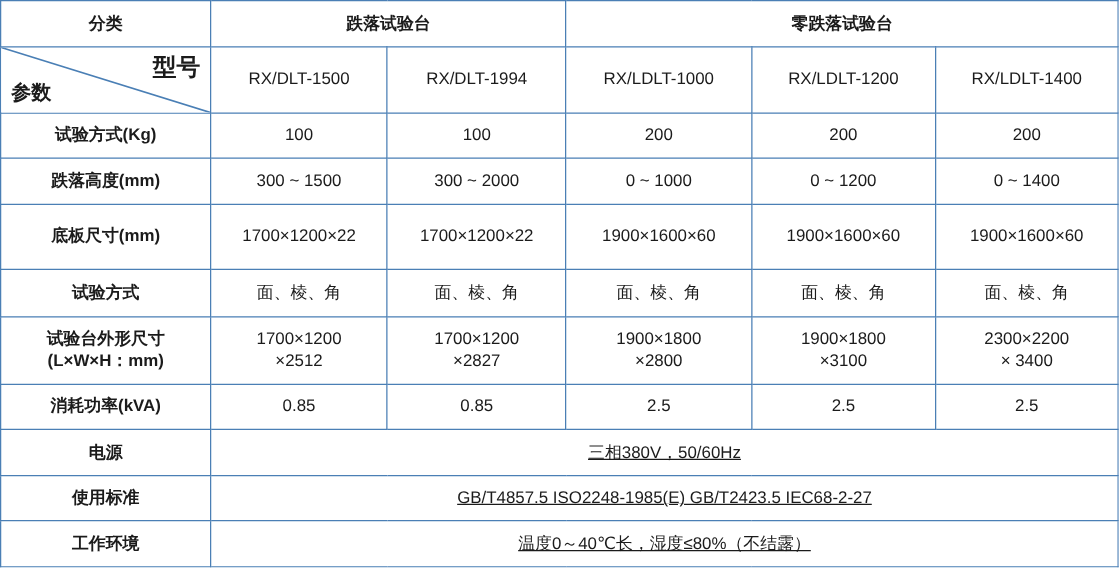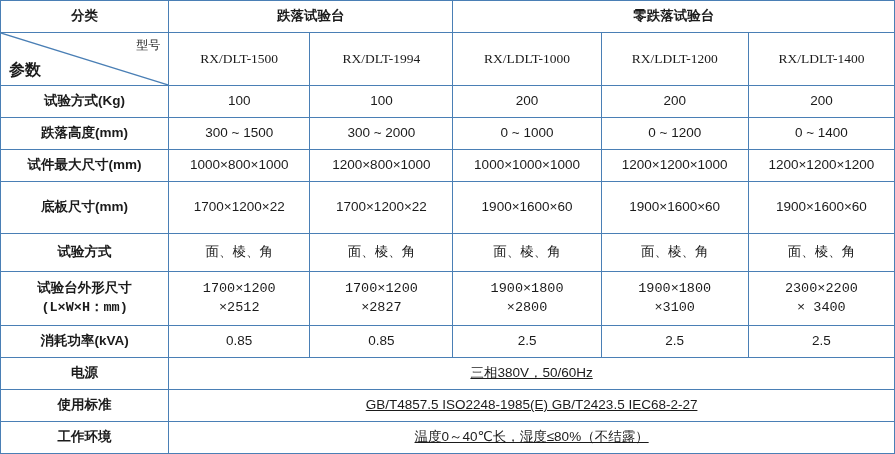--- a/index.html
+++ b/index.html
@@ -36,21 +36,20 @@
     font-size: 13.5px;
   }
   td.head-cell {
     background: #d7eaf7;
     font-weight: bold;
     font-size: 14.5px;
   }
   td.model-cell {
     font-size: 14px;
     background: #ffffff;
-    font-family: Liberation Serif, serif;
   }
   td.value-cell {
     font-size: 13.5px;
   }
   td.wide-cell {
     font-size: 13.5px;
     text-decoration: underline;
   }
   
   .diag-cell {
@@ -62,33 +61,32 @@
   .diag-cell .diag-svg {
     position: absolute;
     inset: 0;
     width: 100%;
     height: 100%;
   }
   .diag-cell .diag-top {
     position: absolute;
     top: 4px;
     right: 8px;
-    font-weight: normal;
-    font-size: 12px;
+    font-weight: bold;
+    font-size: 19px;
   }
   .diag-cell .diag-bottom {
     position: absolute;
     bottom: 4px;
     left: 8px;
     font-weight: bold;
     font-size: 16px;
   }
   .two-line {
     display: block;
-    font-family: Liberation Mono, monospace;
   }
 </style>
 </head>
 <body>
 
 <table id="spec-table">
   <colgroup>
     <col style="width:168px">
     <col style="width:141px">
     <col style="width:143px">
@@ -130,28 +128,20 @@
 
     <tr>
       <td class="label-cell">跌落高度(mm)</td>
       <td class="value-cell">300 ~ 1500</td>
       <td class="value-cell">300 ~ 2000</td>
       <td class="value-cell">0 ~ 1000</td>
       <td class="value-cell">0 ~ 1200</td>
       <td class="value-cell">0 ~ 1400</td>
     </tr>
 
-    <tr>
-      <td class="label-cell">试件最大尺寸(mm)</td>
-      <td class="value-cell">1000×800×1000</td>
-      <td class="value-cell">1200×800×1000</td>
-      <td class="value-cell">1000×1000×1000</td>
-      <td class="value-cell">1200×1200×1000</td>
-      <td class="value-cell">1200×1200×1200</td>
-    </tr>
 
     <tr style="height:52px;">
       <td class="label-cell">底板尺寸(mm)</td>
       <td class="value-cell">1700×1200×22</td>
       <td class="value-cell">1700×1200×22</td>
       <td class="value-cell">1900×1600×60</td>
       <td class="value-cell">1900×1600×60</td>
       <td class="value-cell">1900×1600×60</td>
     </tr>
 

